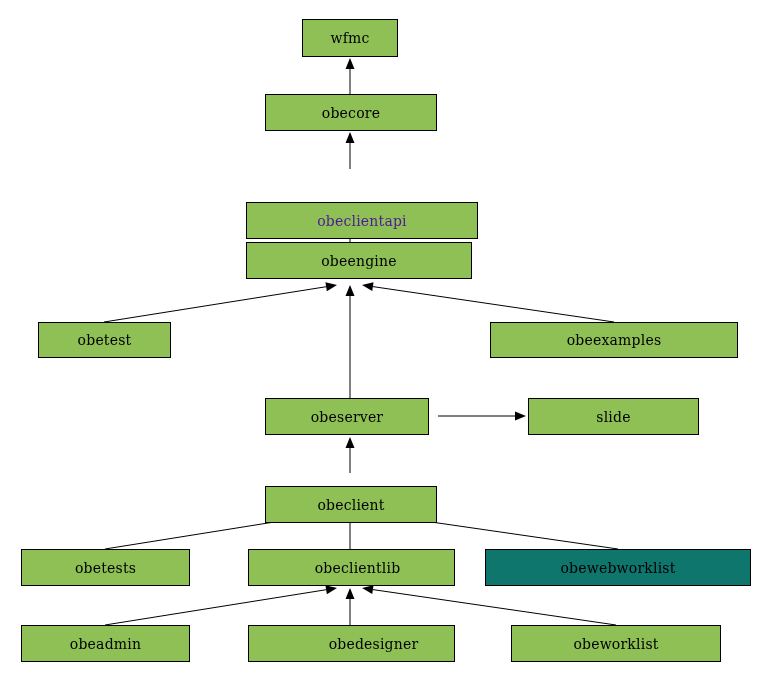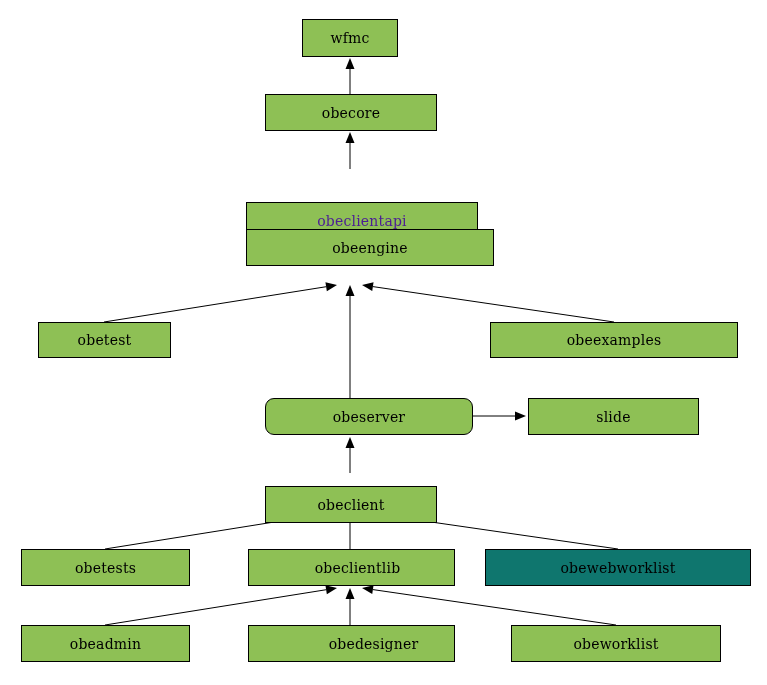--- a/index.html
+++ b/index.html
@@ -100,24 +100,24 @@
       </g>
       <g>
         <line x1="350" y1="625" x2="350" y2="599" stroke="#000000" stroke-width="1"></line>
         <polygon points="350,588 354.5,599 345.5,599" fill="#000000"></polygon>
       </g>
     </svg>
   <div id="nodes">
       <div class="node" style="left: 302px; top: 19px; width: 96px; height: 38px; background: rgb(142, 192, 85); border-color: rgb(0, 0, 0); color: rgb(0, 0, 0);">wfmc</div>
       <div class="node" style="left: 265px; top: 94px; width: 172px; height: 37px; background: rgb(142, 192, 85); border-color: rgb(0, 0, 0); color: rgb(0, 0, 0);">obecore</div>
       <div class="node" style="left: 246px; top: 169px; width: 232px; height: 37px; background: rgb(142, 192, 85); border-color: rgb(0, 0, 0); color: #4c1d95; margin-top: 33px;">obeclientapi</div>
-      <div class="node" style="left: 246px; top: 229px; width: 248px; height: 37px; background: rgb(142, 192, 85); border-color: rgb(0, 0, 0); color: rgb(0, 0, 0);">obeengine</div>
+      <div class="node" style="left: 246px; top: 242px; width: 226px; height: 37px; background: rgb(142, 192, 85); border-color: rgb(0, 0, 0); color: rgb(0, 0, 0);">obeengine</div>
       <div class="node" style="left: 38px; top: 322px; width: 133px; height: 36px; background: rgb(142, 192, 85); border-color: rgb(0, 0, 0); color: rgb(0, 0, 0);">obetest</div>
       <div class="node" style="left: 490px; top: 322px; width: 248px; height: 36px; background: rgb(142, 192, 85); border-color: rgb(0, 0, 0); color: rgb(0, 0, 0);">obeexamples</div>
-      <div class="node" style="left: 265px; top: 398px; width: 208px; height: 37px; background: rgb(142, 192, 85); border-color: rgb(0, 0, 0); color: rgb(0, 0, 0); border-radius: 9px;">obeserver</div>
+      <div class="node" style="left: 265px; top: 398px; width: 164px; height: 37px; background: rgb(142, 192, 85); border-color: rgb(0, 0, 0); color: rgb(0, 0, 0);">obeserver</div>
       <div class="node" style="left: 528px; top: 398px; width: 171px; height: 37px; background: rgb(142, 192, 85); border-color: rgb(0, 0, 0); color: rgb(0, 0, 0);">slide</div>
       <div class="node" style="left: 265px; top: 473px; width: 172px; height: 37px; background: rgb(142, 192, 85); border-color: rgb(0, 0, 0); color: rgb(0, 0, 0); margin-top: 13px;">obeclient</div>
       <div class="node" style="left: 21px; top: 549px; width: 169px; height: 37px; background: rgb(142, 192, 85); border-color: rgb(0, 0, 0); color: rgb(0, 0, 0);">obetests</div>
       <div class="node" style="left: 248px; top: 549px; width: 207px; height: 37px; background: rgb(142, 192, 85); border-color: rgb(0, 0, 0); color: rgb(0, 0, 0); padding-left: 12px;">obeclientlib</div>
       <div class="node" style="left: 485px; top: 549px; width: 266px; height: 37px; background: #0f766e; border-color: rgb(0, 0, 0); color: rgb(0, 0, 0);">obewebworklist</div>
       <div class="node" style="left: 21px; top: 625px; width: 169px; height: 37px; background: rgb(142, 192, 85); border-color: rgb(0, 0, 0); color: rgb(0, 0, 0);">obeadmin</div>
       <div class="node" style="left: 248px; top: 625px; width: 207px; height: 37px; background: rgb(142, 192, 85); border-color: rgb(0, 0, 0); color: rgb(0, 0, 0); padding-left: 44px;">obedesigner</div>
       <div class="node" style="left: 511px; top: 625px; width: 210px; height: 37px; background: rgb(142, 192, 85); border-color: rgb(0, 0, 0); color: rgb(0, 0, 0);">obeworklist</div>
     </div>
 </div>

